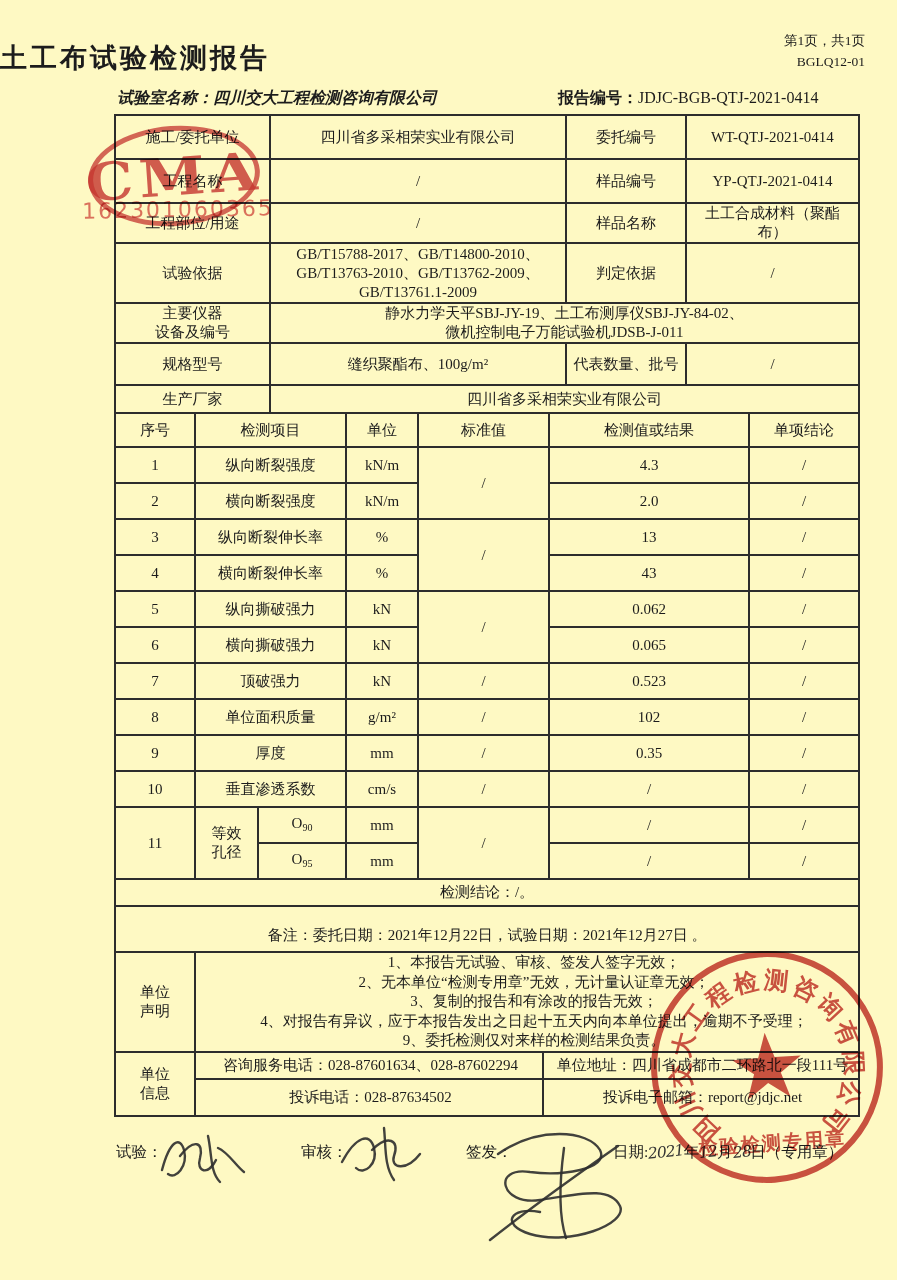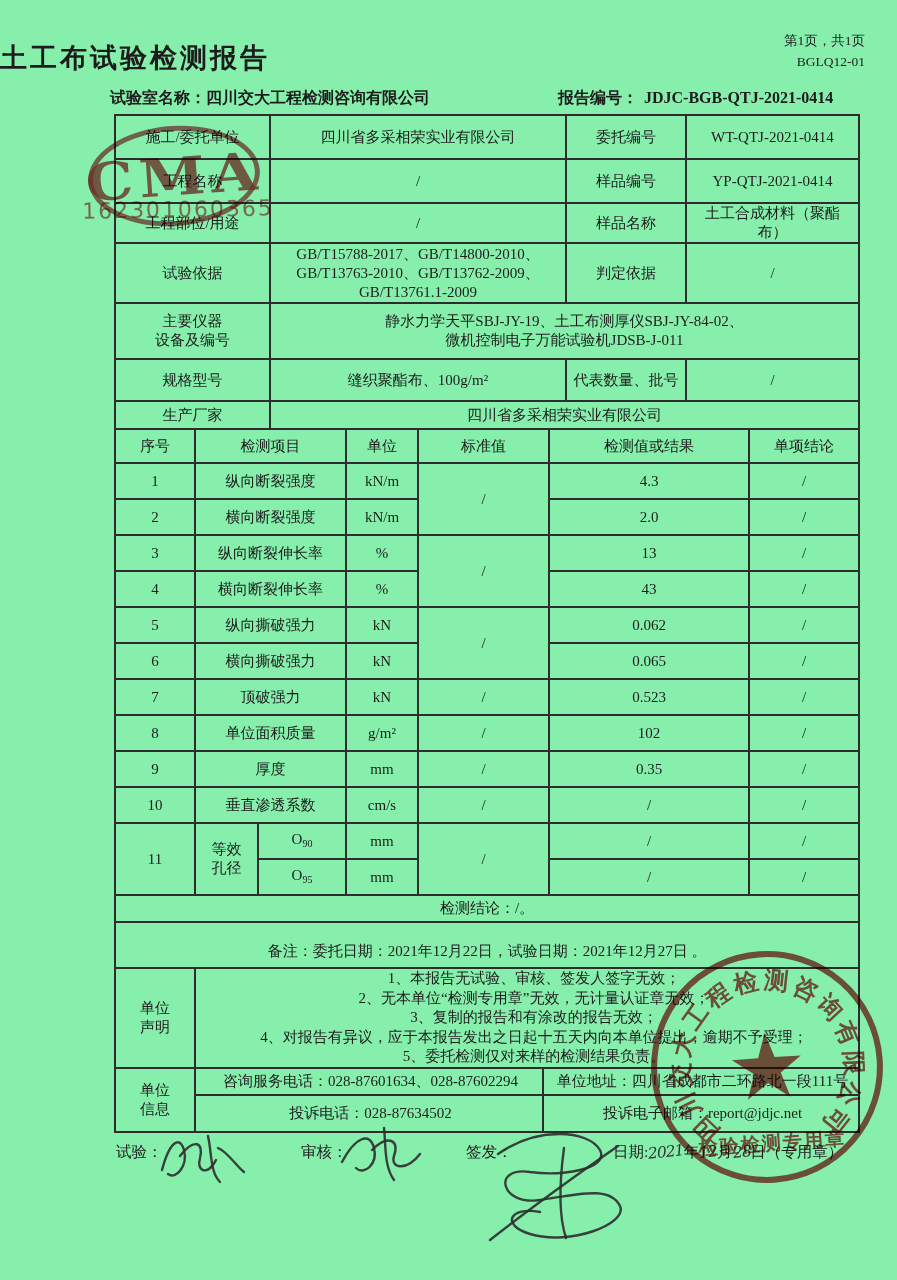--- a/index.html
+++ b/index.html
@@ -1,27 +1,27 @@
 <!DOCTYPE html>
 <html><head>
 <meta charset="utf-8">
 <style>
   * { margin:0; padding:0; box-sizing:border-box; }
   body { background:#e9e9e9; font-family:"Liberation Serif","DejaVu Serif",serif; }
   .page {
     position:relative; width:897px; height:1280px; margin:0 auto;
-    background:#86efac; color:#1c1c1c; overflow:hidden;
+    background:#fef9c3; color:#1c1c1c; overflow:hidden;
   }
   .pageinfo { position:absolute; top:30px; right:32px; text-align:right;
     font-size:13.5px; line-height:21px; }
   .title { position:absolute; top:40px; left:0; width:100%; 
     font-size:27px; font-weight:bold; letter-spacing:3px; }
-  .labline { position:absolute; top:88px; left:110px; font-size:16px; font-weight:bold; }
+  .labline { position:absolute; top:88px; left:117px; font-size:16px; font-weight:bold;font-style:italic; }
   .repline { position:absolute; top:88px; left:558px; font-size:16px; font-weight:bold; }
-  .repline .code { font-weight:bold; margin-left:6px; }
+  .repline .code { font-weight:normal; margin-left:0; }
 
   .sheet { position:absolute; left:114px; top:116px; width:748px; }
   table.tbl { border-collapse:collapse; table-layout:fixed; width:746px; margin-top:-2px; }
   table.tbl td { border:2px solid #2d2d2d; text-align:center; vertical-align:middle;
     font-size:15px; padding:0 4px; line-height:19px; overflow:hidden; }
   td.left { text-align:left; }
   td.top { vertical-align:top; }
   .small { font-size:14.5px; }
   sub.osub { font-size:10px; vertical-align:-3px; }
 
@@ -100,21 +100,21 @@
       <tr style="height:60px">
         <td>试验依据</td>
         <td class="small">
           <div>GB/T15788-2017、GB/T14800-2010、</div>
           <div>GB/T13763-2010、GB/T13762-2009、</div>
           <div>GB/T13761.1-2009</div>
         </td>
         <td>判定依据</td>
         <td>/</td>
       </tr>
-      <tr style="height:56px">
+      <tr style="height:40px">
         <td>
           <div>主要仪器</div>
           <div>设备及编号</div>
         </td>
         <td colspan="3" class="small">
           <div>静水力学天平SBJ-JY-19、土工布测厚仪SBJ-JY-84-02、</div>
           <div>微机控制电子万能试验机JDSB-J-011</div>
         </td>
       </tr>
       <tr style="height:42px">
@@ -270,21 +270,21 @@
           <tr style="height:98px">
         <td>
           <div>单位</div>
           <div>声明</div>
         </td>
         <td class="left small" style="line-height:19.5px; padding-left:18px">
           <div>1、本报告无试验、审核、签发人签字无效；</div>
           <div>2、无本单位“检测专用章”无效，无计量认证章无效；</div>
           <div>3、复制的报告和有涂改的报告无效；</div>
           <div>4、对报告有异议，应于本报告发出之日起十五天内向本单位提出，逾期不予受理；</div>
-          <div>5、委托检测仅对来样的检测结果负责。</div>
+          <div>9、委托检测仅对来样的检测结果负责。</div>
         </td>
       </tr>
     </tbody>
       </table>
 
     <table class="tbl">
       <colgroup>
           <col style="width:80px">
           <col style="width:348px">
           <col style="width:316px">

